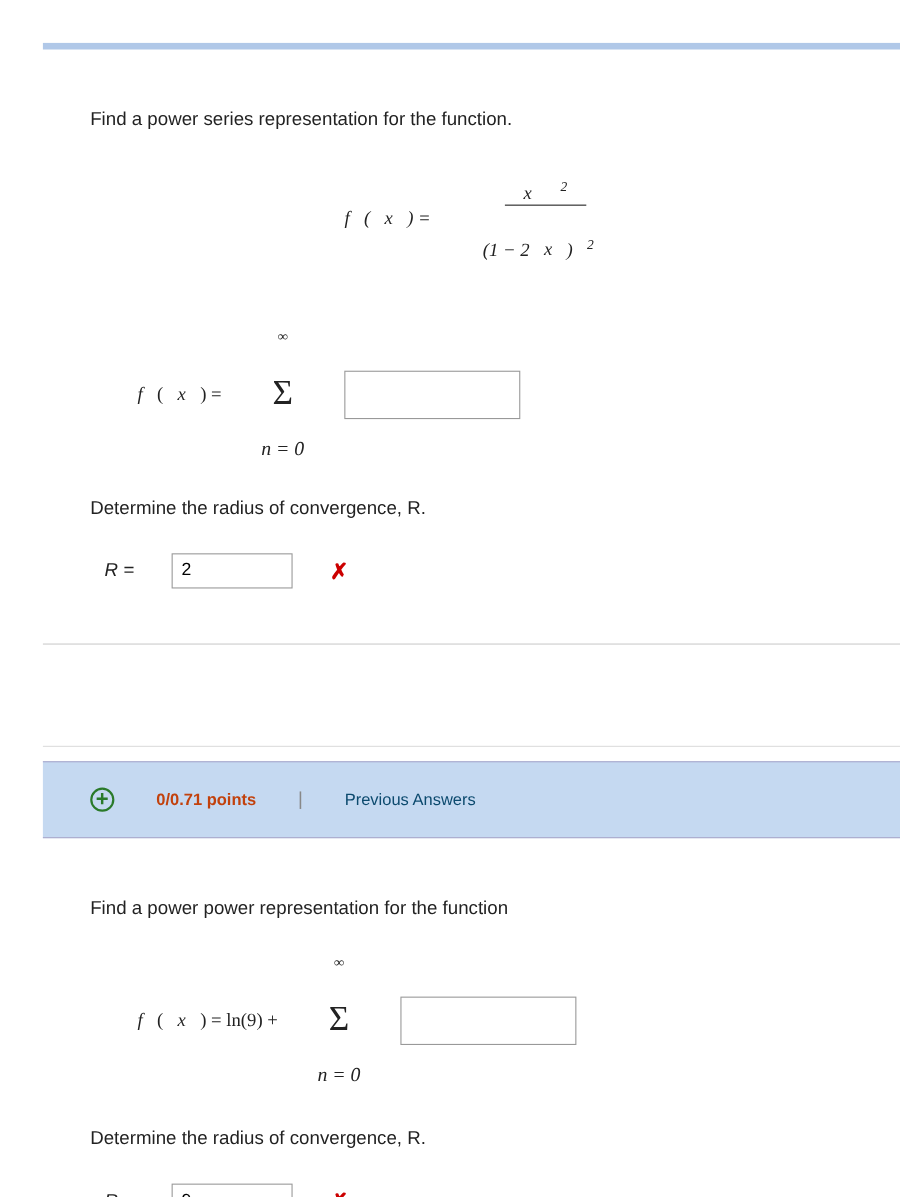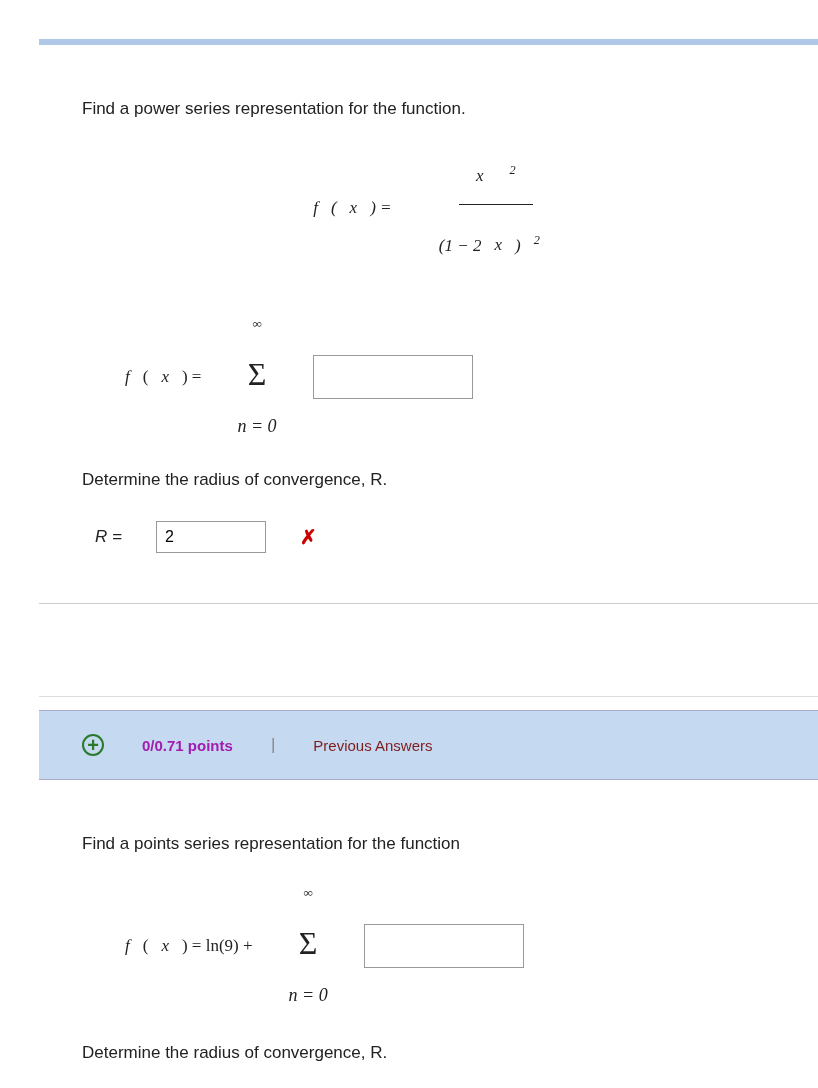--- a/index.html
+++ b/index.html
@@ -37,21 +37,21 @@
     }
 
     .fraction {
       display: inline-flex;
       flex-direction: column;
       align-items: center;
       vertical-align: middle;
     }
     .fraction .numerator {
       border-bottom: 1.5px solid #222;
-      padding: 0 4px 18px 4px;
+      padding: 0 4px 0 4px;
       font-style: italic;
     }
     .fraction .denominator {
       padding: 2px 4px 0 4px;
       font-style: italic;
     }
 
     .sum-expression {
       display: flex;
       align-items: center;
@@ -140,30 +140,30 @@
       align-items: center;
       justify-content: center;
       font-family: Arial, sans-serif;
       flex-shrink: 0;
     }
 
     .points-text {
       font-weight: bold;
       font-family: Arial, sans-serif;
       font-size: 15px;
-      color: #a21caf;
+      color: #c2410c;
     }
 
     .separator {
       color: #888;
       font-family: Arial, sans-serif;
     }
 
     .prev-answers-link {
-      color: #7f1d1d;
+      color: #0c4a6e;
       font-family: Arial, sans-serif;
       font-size: 15px;
       text-decoration: none;
       cursor: pointer;
     }
 
     .section2 {
       padding: 28px 30px 24px 30px;
     }
 
@@ -218,21 +218,21 @@
   <div class="plus-icon">
     <span>+</span>
   </div>
   <span class="points-text">0/0.71 points</span>
   <span class="separator">|</span>
   <a class="prev-answers-link">Previous Answers</a>
 </div>
 
 <div class="section2">
 
-  <p class="problem-title">Find a points series representation for the function</p>
+  <p class="problem-title">Find a power power representation for the function</p>
 
 
   <div class="sum-expression" style="margin-top: 18px;">
     <span><i>f</i>(<i>x</i>) = ln(9) +</span>
     <span class="sigma-block">
       <span class="sigma-sup">∞</span>
       <span class="sigma-symbol">Σ</span>
       <span class="sigma-sub">n = 0</span>
     </span>
     <span class="answer-box"></span>

